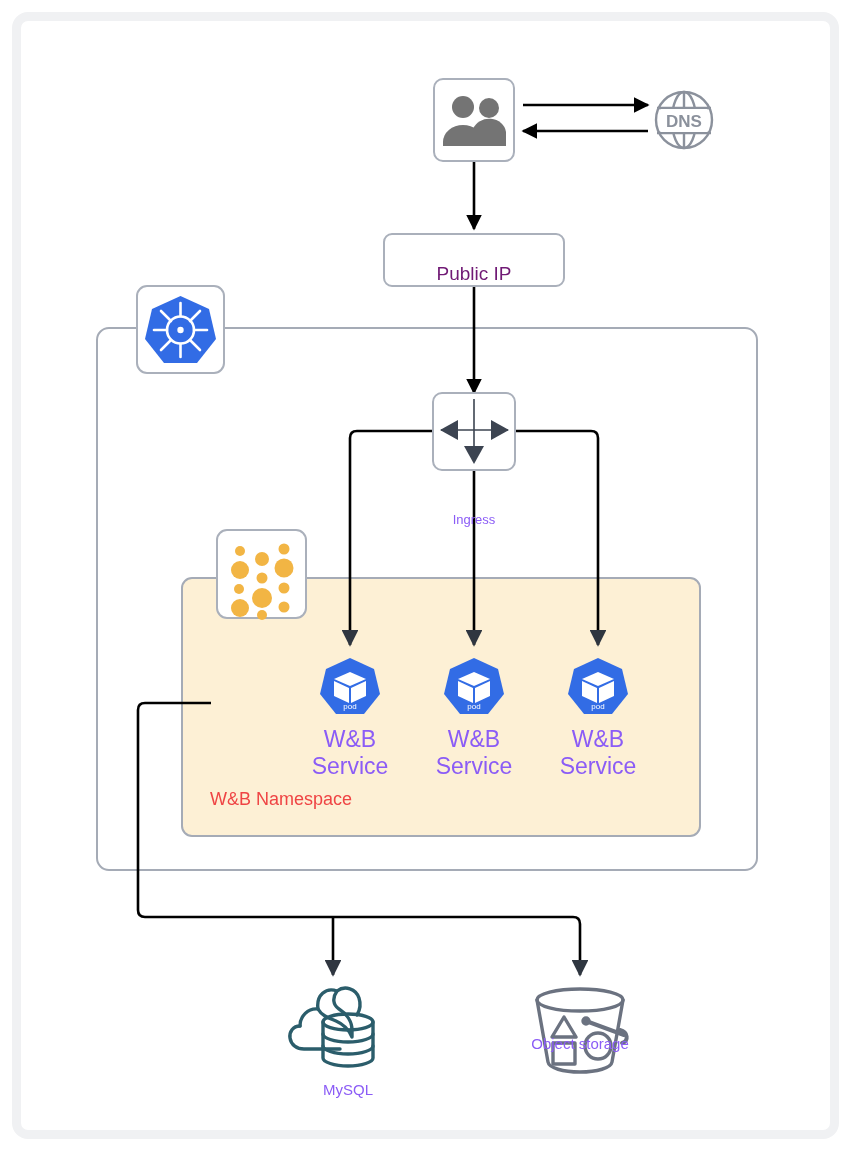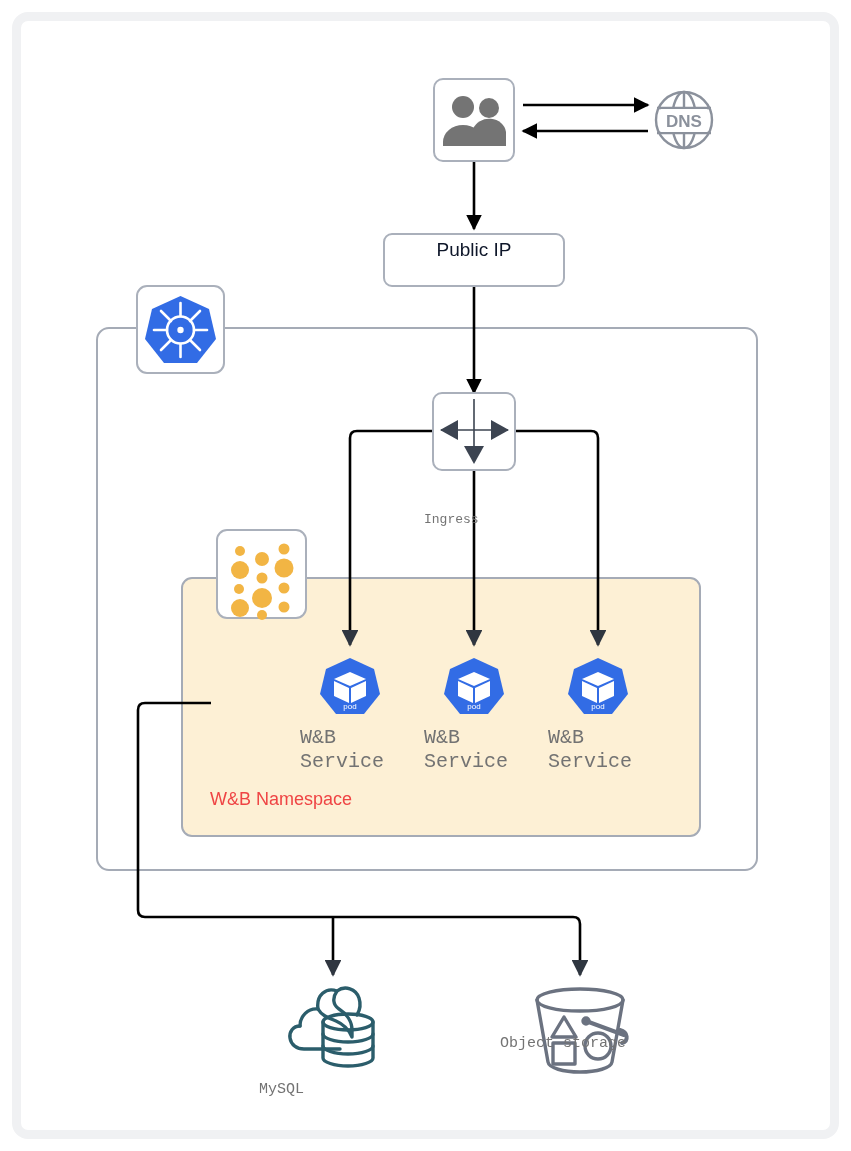--- a/index.html
+++ b/index.html
@@ -30,40 +30,41 @@
   
   #diagram-svg {
     position: absolute;
     left: 0;
     top: 0;
     width: 851px;
     height: 1151px;
   }
   .node-label {
     position: absolute;
-    color: #737373;
-    font-family: Liberation Mono, monospace;
+    text-align: center;
+    color: #8b5cf6;
+    font-family: Liberation Sans, sans-serif;
     line-height: 1.18;
     white-space: pre-line;
     pointer-events: none;
   }
-  .label-17 { font-size: 20px; }
+  .label-17 { font-size: 23px; }
   .label-13 { font-size: 13px; }
   .label-15 { font-size: 15px; }
   .public-ip-label {
     position: absolute;
     left: 384px;
-    top: 224px;
+    top: 248px;
     width: 180px;
     height: 52px;
     display: flex;
     align-items: center;
     justify-content: center;
     font-size: 19px;
-    color: #0f172a;
+    color: #701a75;
   }
   .ns-label {
     position: absolute;
     left: 210px;
     top: 789px;
     font-size: 18px;
     color: #ef4444;
   }
 </style>
 </head>
@@ -248,17 +249,17 @@
 
   <div class="node-label label-17" style="left:300px; top:726px; width:100px;">W&amp;B
 Service</div>
 
   <div class="node-label label-17" style="left:424px; top:726px; width:100px;">W&amp;B
 Service</div>
 
   <div class="node-label label-17" style="left:548px; top:726px; width:100px;">W&amp;B
 Service</div>
 
-  <div class="node-label label-15" style="left:259px; top:1081px; width:120px;">MySQL</div>
+  <div class="node-label label-15" style="left:288px; top:1081px; width:120px;">MySQL</div>
 
   <div class="node-label label-15" style="left:500px; top:1035px; width:160px;">Object storage</div>
 
 </div>
 
 </body></html>

